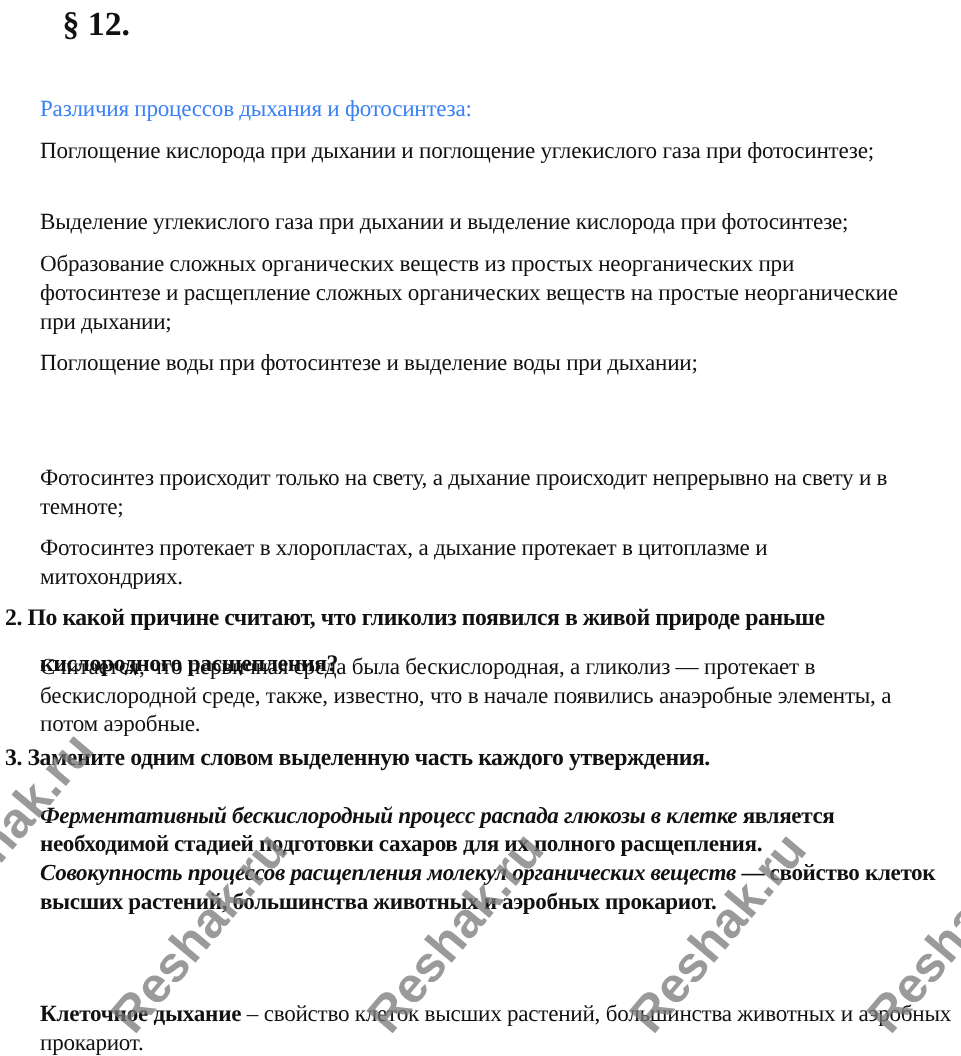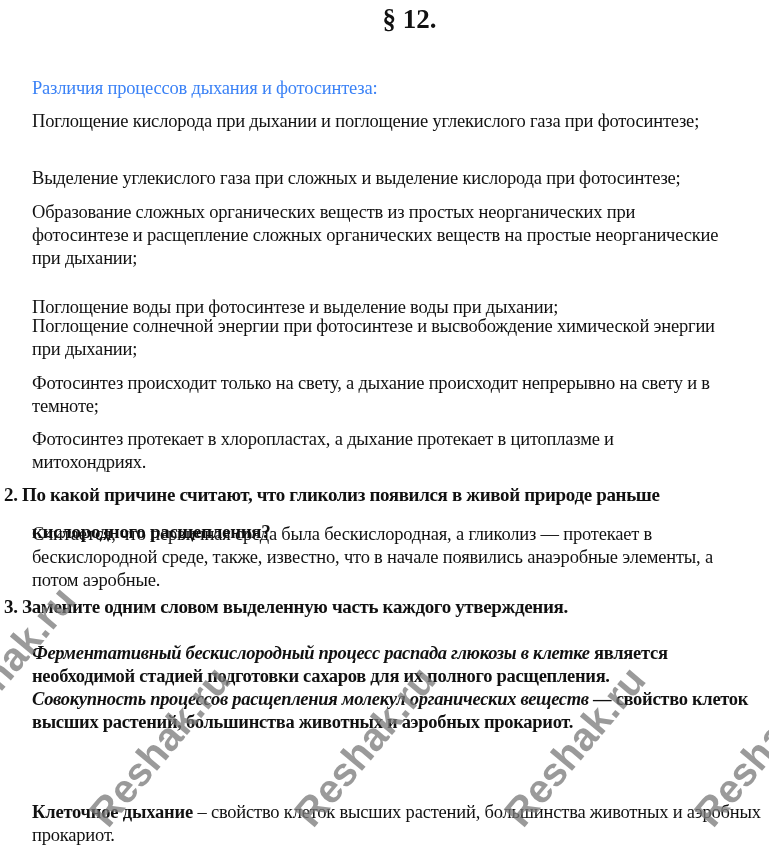--- a/index.html
+++ b/index.html
@@ -20,21 +20,20 @@
       left: 0;
       top: 0;
       width: 769px;
       height: 845px;
     }
     .section-title {
       position: absolute;
       left: 0;
       top: 4px;
       width: 769px;
-      text-align: center;
       font-weight: bold;
       font-size: 27px;
       line-height: 30px;
       padding-left: 50px;
       box-sizing: border-box;
     }
     .q {
       position: absolute;
       left: 4px;
       font-weight: bold;
@@ -86,24 +85,23 @@
 <body>
 
 <div class="page">
 
   <div class="section-title">§ 12.</div>
 
 
   <div class="a light" style="top:77px;">Различия процессов дыхания и фотосинтеза:</div>
 
   <div class="a" style="top:110px; width:700px;">Поглощение кислорода при дыхании и поглощение углекислого газа при фотосинтезе;</div>
-  <div class="a" style="top:167px;">Выделение углекислого газа при сложных и выделение кислорода при фотосинтезе;</div>
+  <div class="a" style="top:167px;">Выделение углекислого газа при дыхании и выделение кислорода при фотосинтезе;</div>
   <div class="a" style="top:201px; width:690px;">Образование сложных органических веществ из простых неорганических при фотосинтезе и расщепление сложных органических веществ на простые неорганические при дыхании;</div>
-  <div class="a" style="top:296px;">Поглощение воды при фотосинтезе и выделение воды при дыхании;</div>
-  <div class="a" style="top:315px; width:705px;">Поглощение солнечной энергии при фотосинтезе и высвобождение химической энергии при дыхании;</div>
+  <div class="a" style="top:280px;">Поглощение воды при фотосинтезе и выделение воды при дыхании;</div>
   <div class="a" style="top:428px; width:690px;">Фотосинтез протекает в хлоропластах, а дыхание протекает в цитоплазме и митохондриях.</div>
   <div class="a" style="top:372px; width:735px;">Фотосинтез происходит только на свету, а дыхание происходит непрерывно на свету и в темноте;</div>
 
   <div class="q" style="top:483px;">
     <span class="num">2.</span><span>По какой причине считают, что гликолиз появился в живой природе раньше</span>
     <span class="indent" style="padding-left:28px;margin-top:14px;">кислородного расщепления?</span>
   </div>
 
   <div class="a" style="top:523px; width:715px;">Считается, что первичная среда была бескислородная, а гликолиз — протекает в бескислородной среде, также, известно, что в начале появились анаэробные элементы, а потом аэробные.</div>
 

